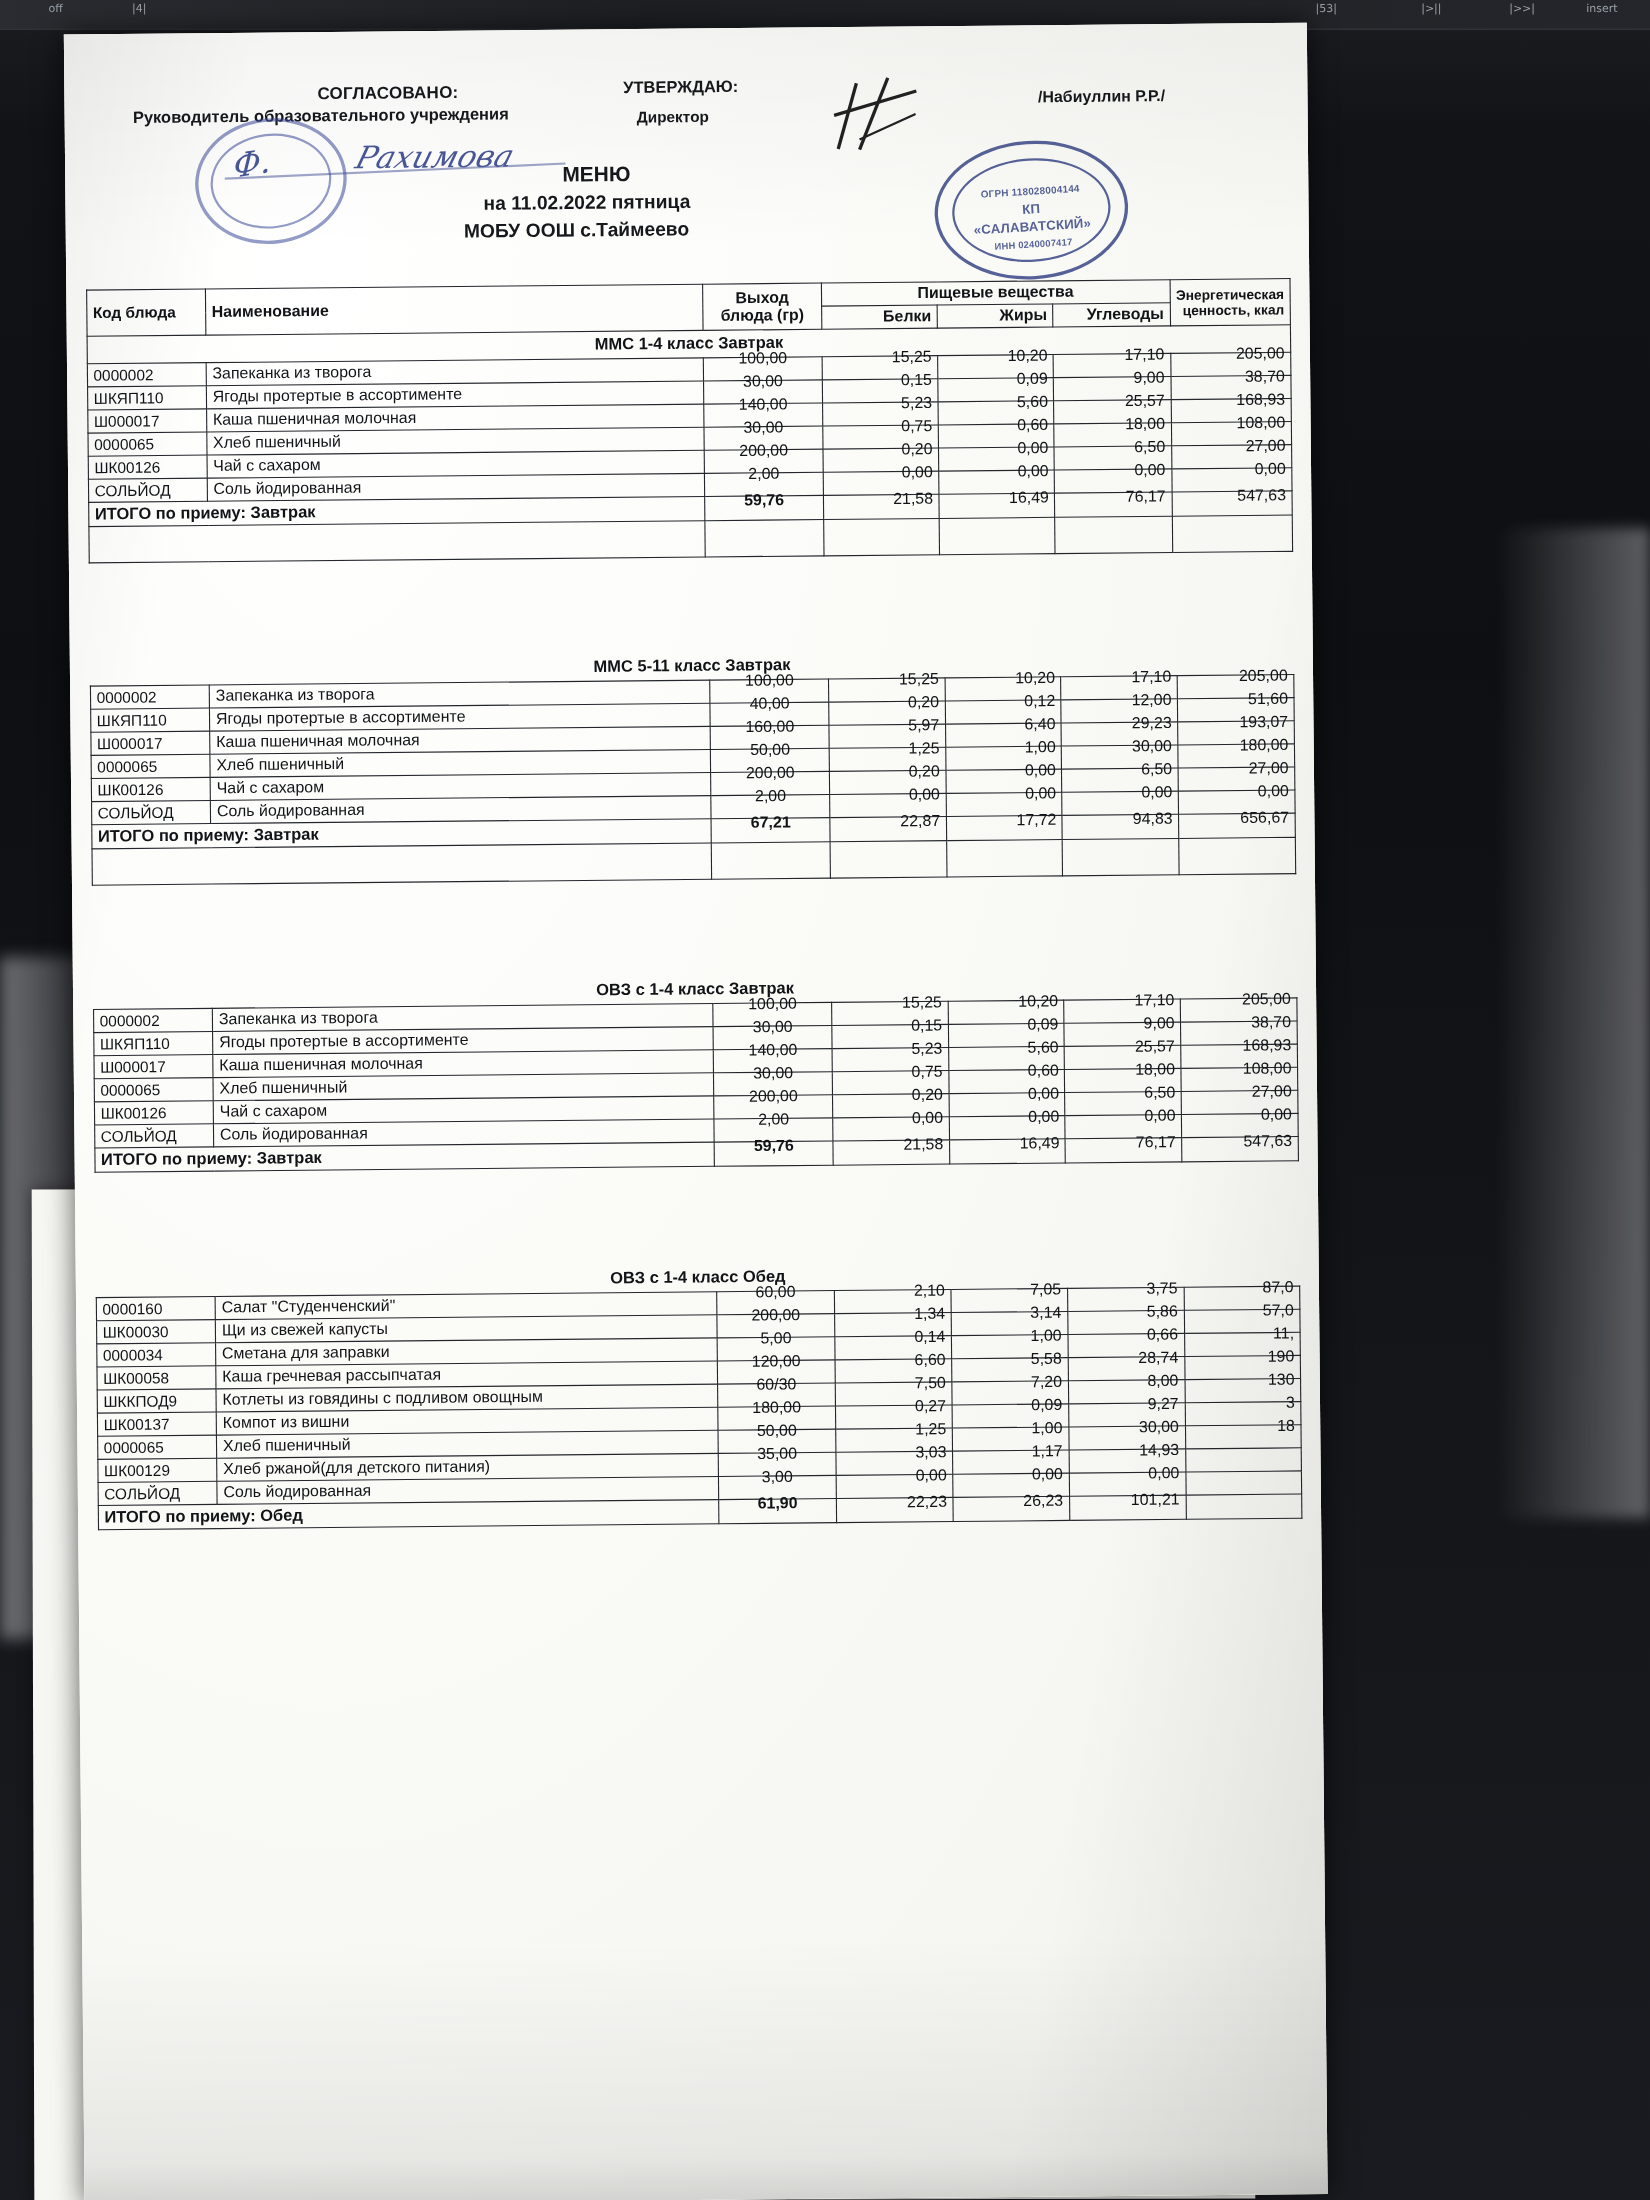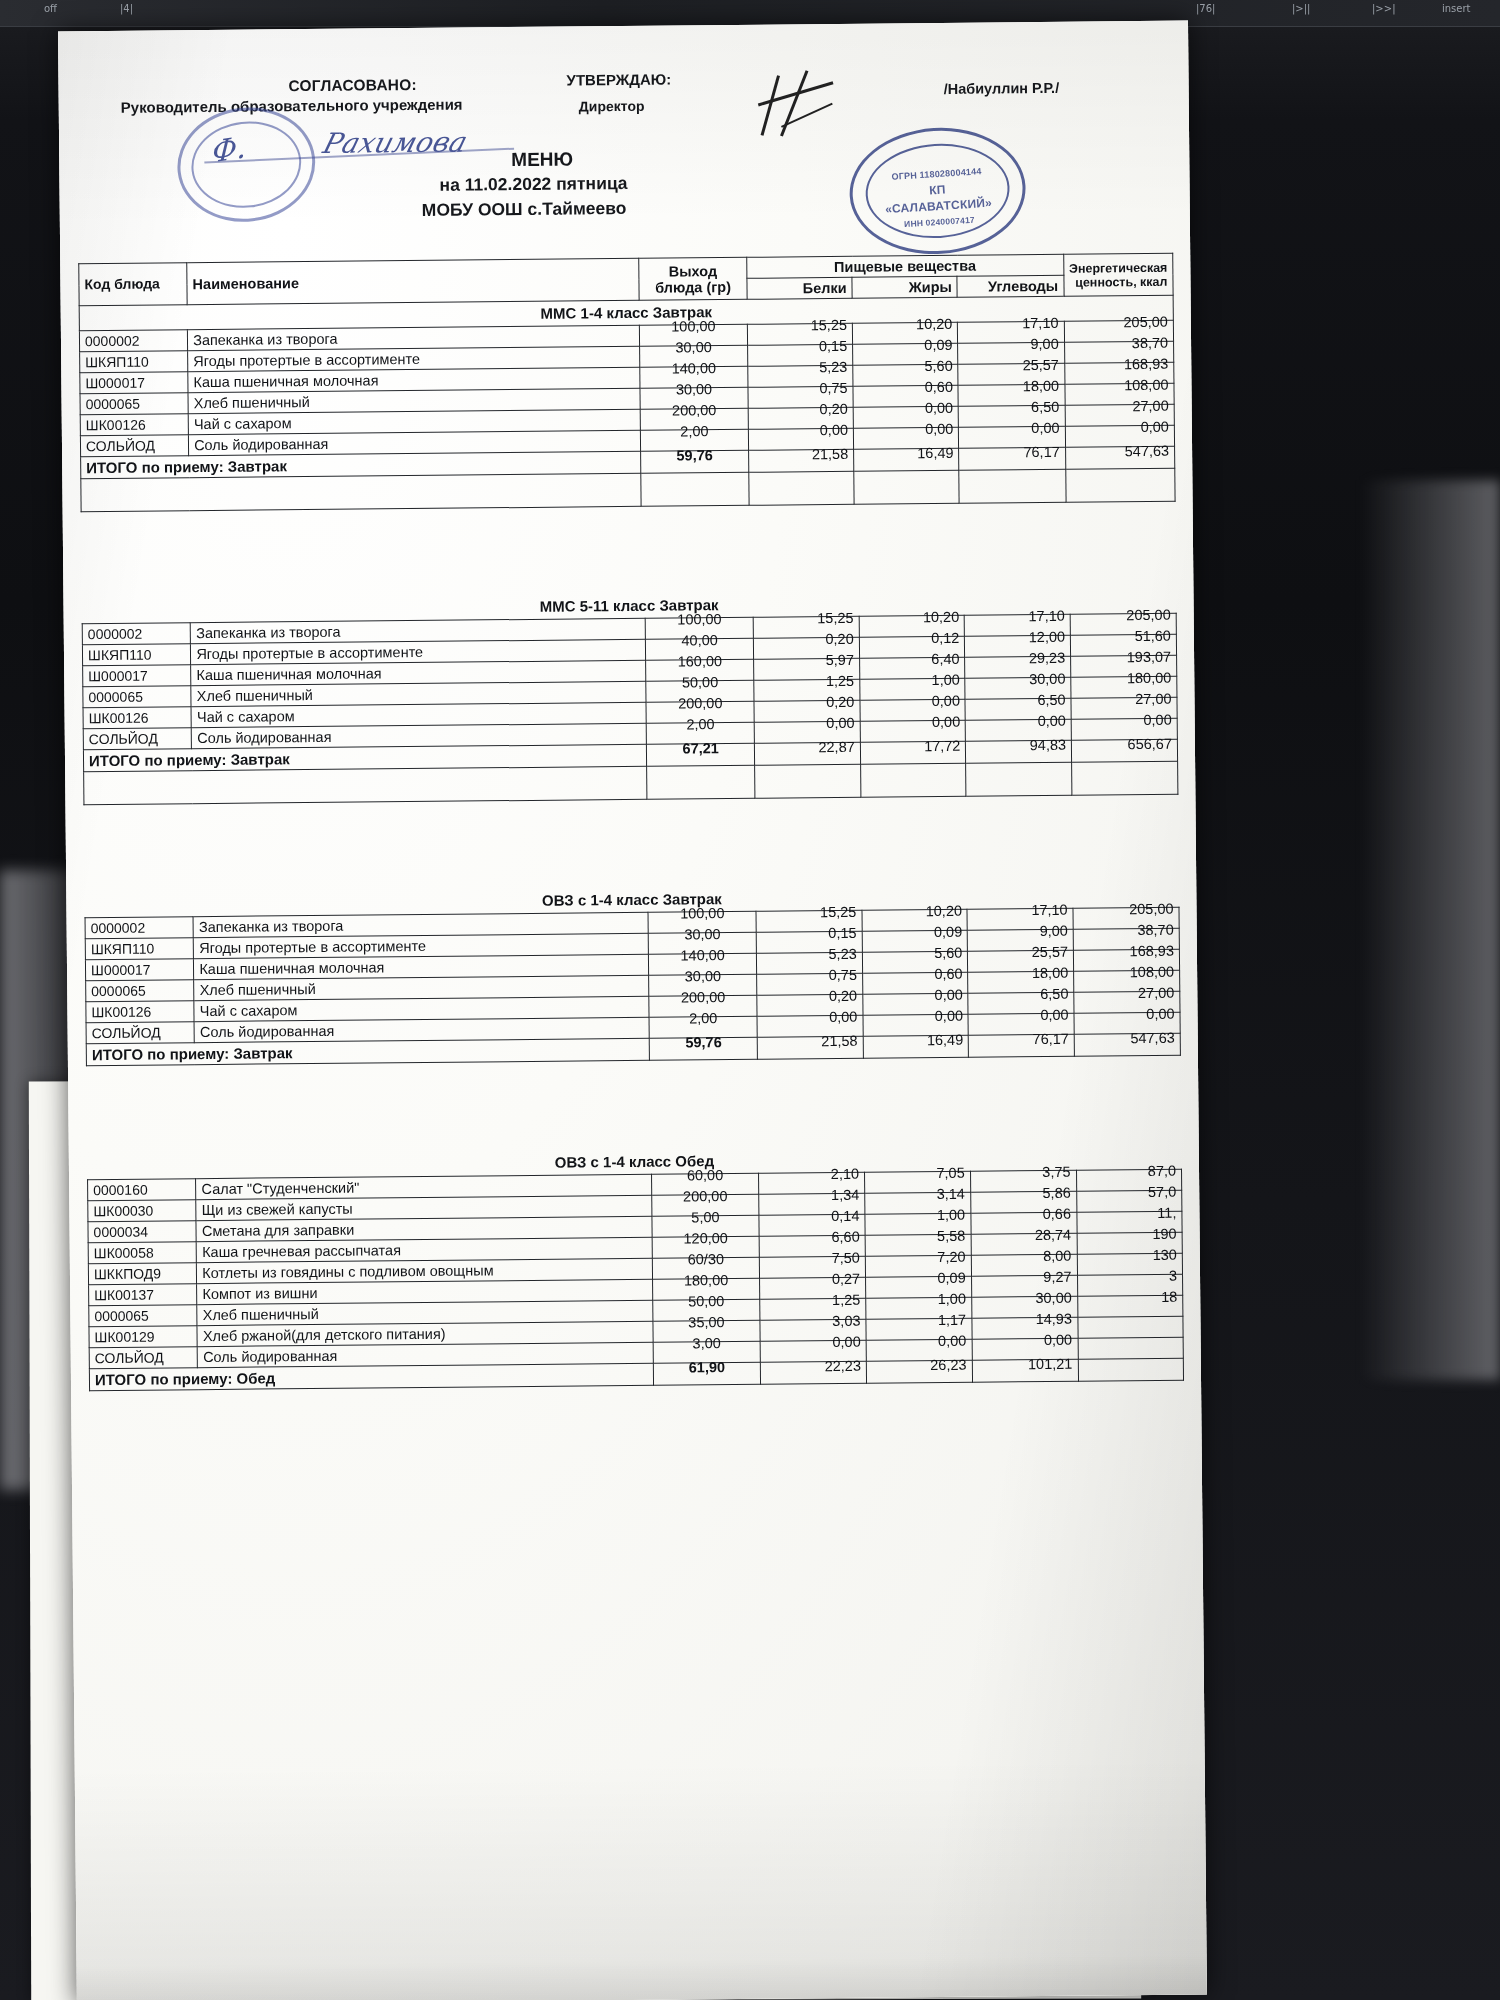--- a/index.html
+++ b/index.html
@@ -253,21 +253,21 @@
 </style>
 </head>
 <body>
 
 <div id="page">
   <div class="bg-desk"></div>
 
   <div class="bg-strip">
     <span class="tiny" style="left:44px">off</span>
     <span class="tiny" style="left:120px">|4|</span>
-    <span class="tiny" style="left:1196px">|76|</span>
+    <span class="tiny" style="left:1196px">|53|</span>
     <span class="tiny" style="left:1292px">|&gt;||</span>
     <span class="tiny" style="left:1372px">|&gt;&gt;|</span>
     <span class="tiny" style="left:1442px">insert</span>
   </div>
 
   <div class="bg-right-light"></div>
   <div class="bg-left-light"></div>
 
   <div class="sheet2"></div>
 

